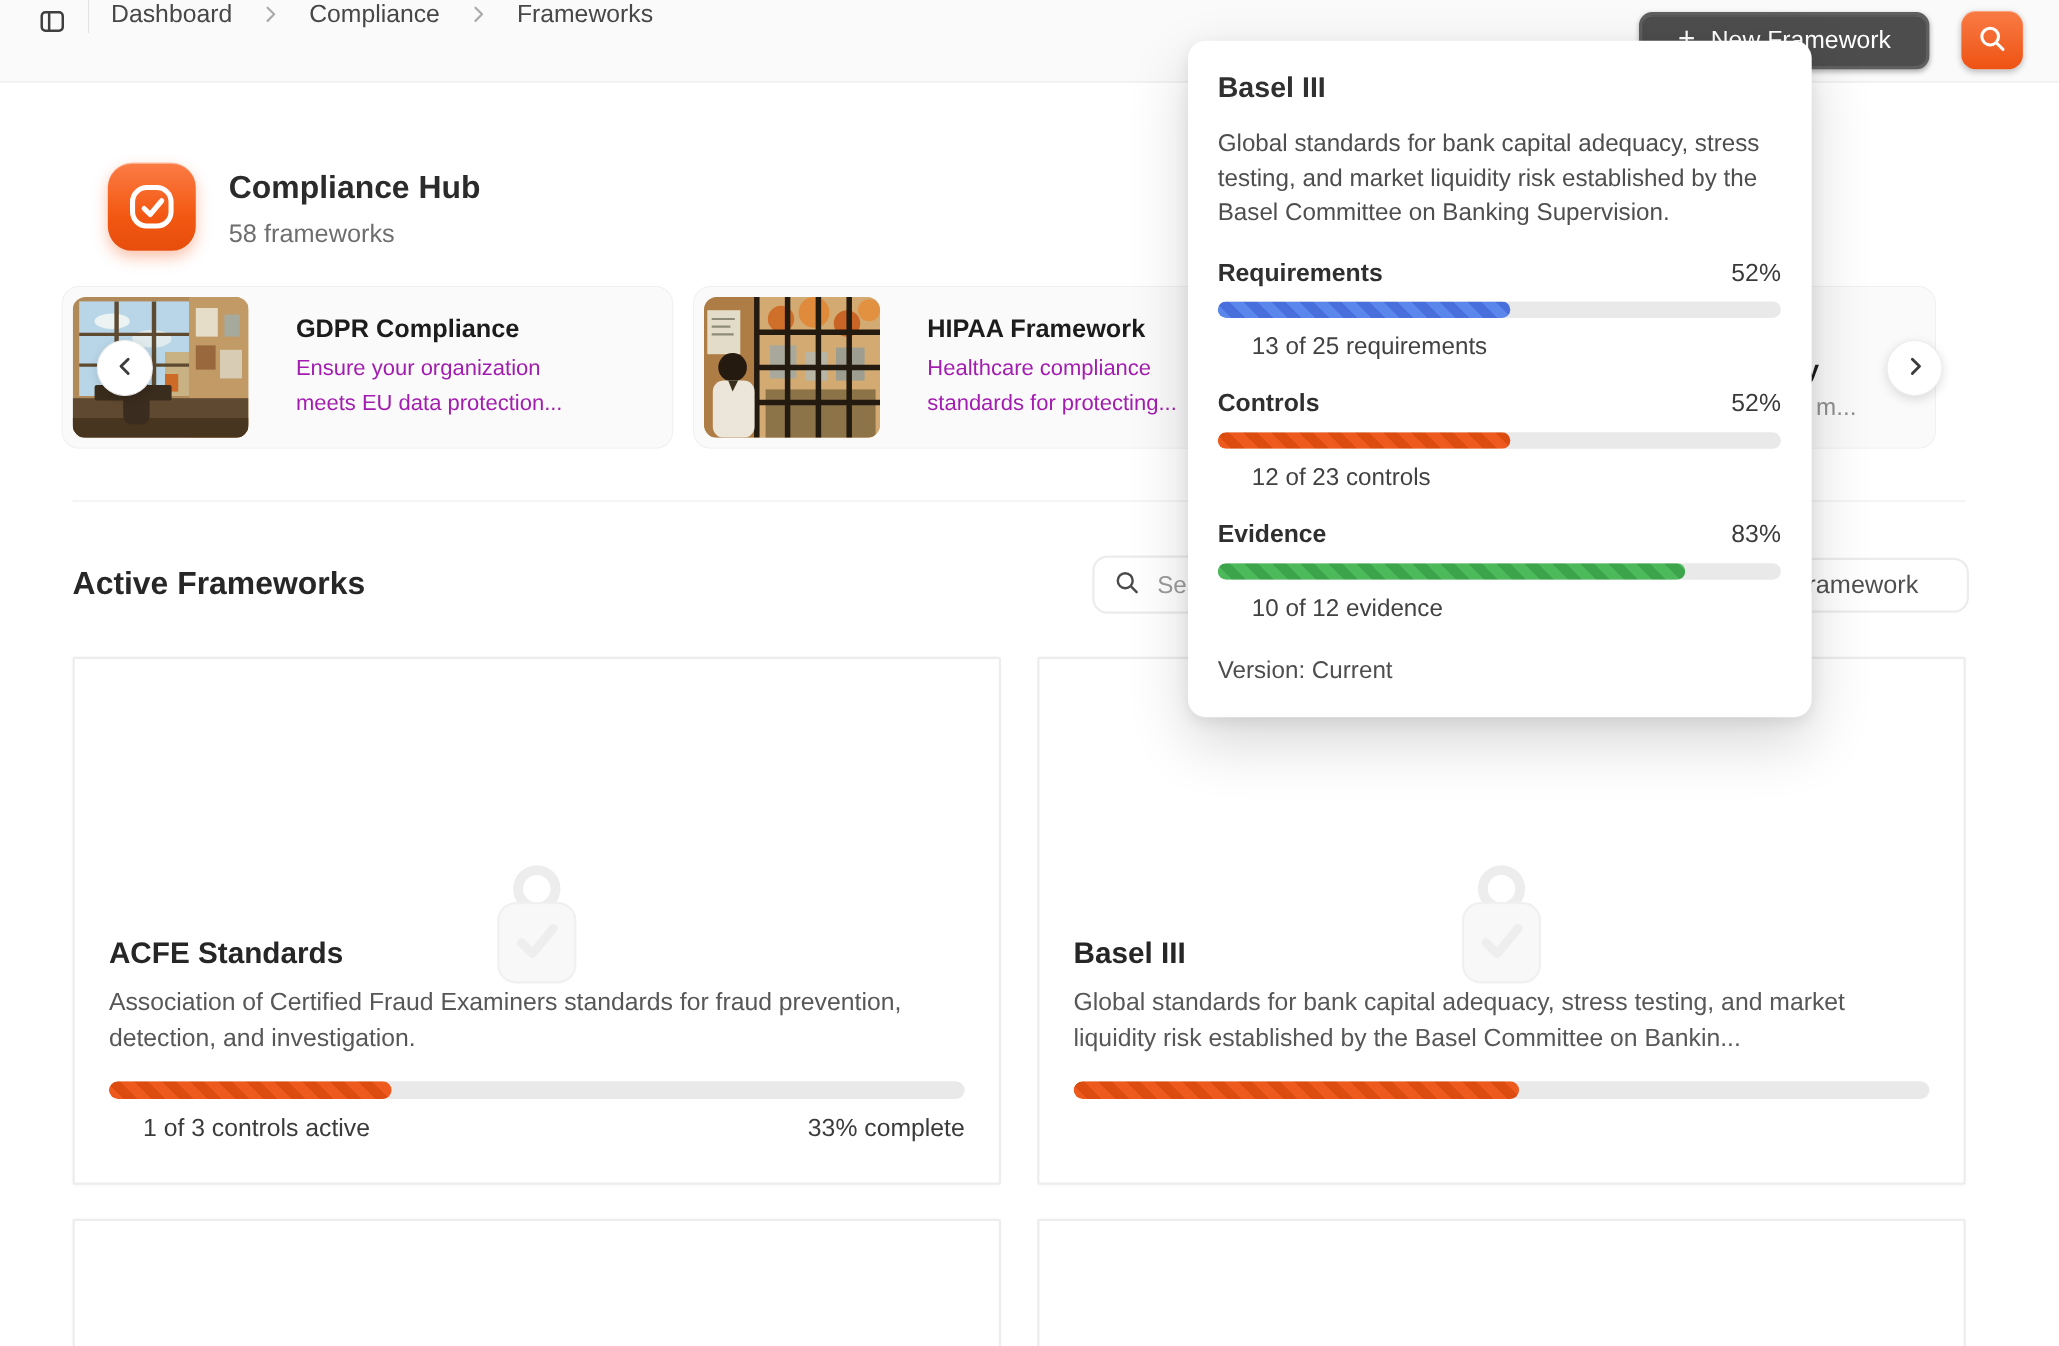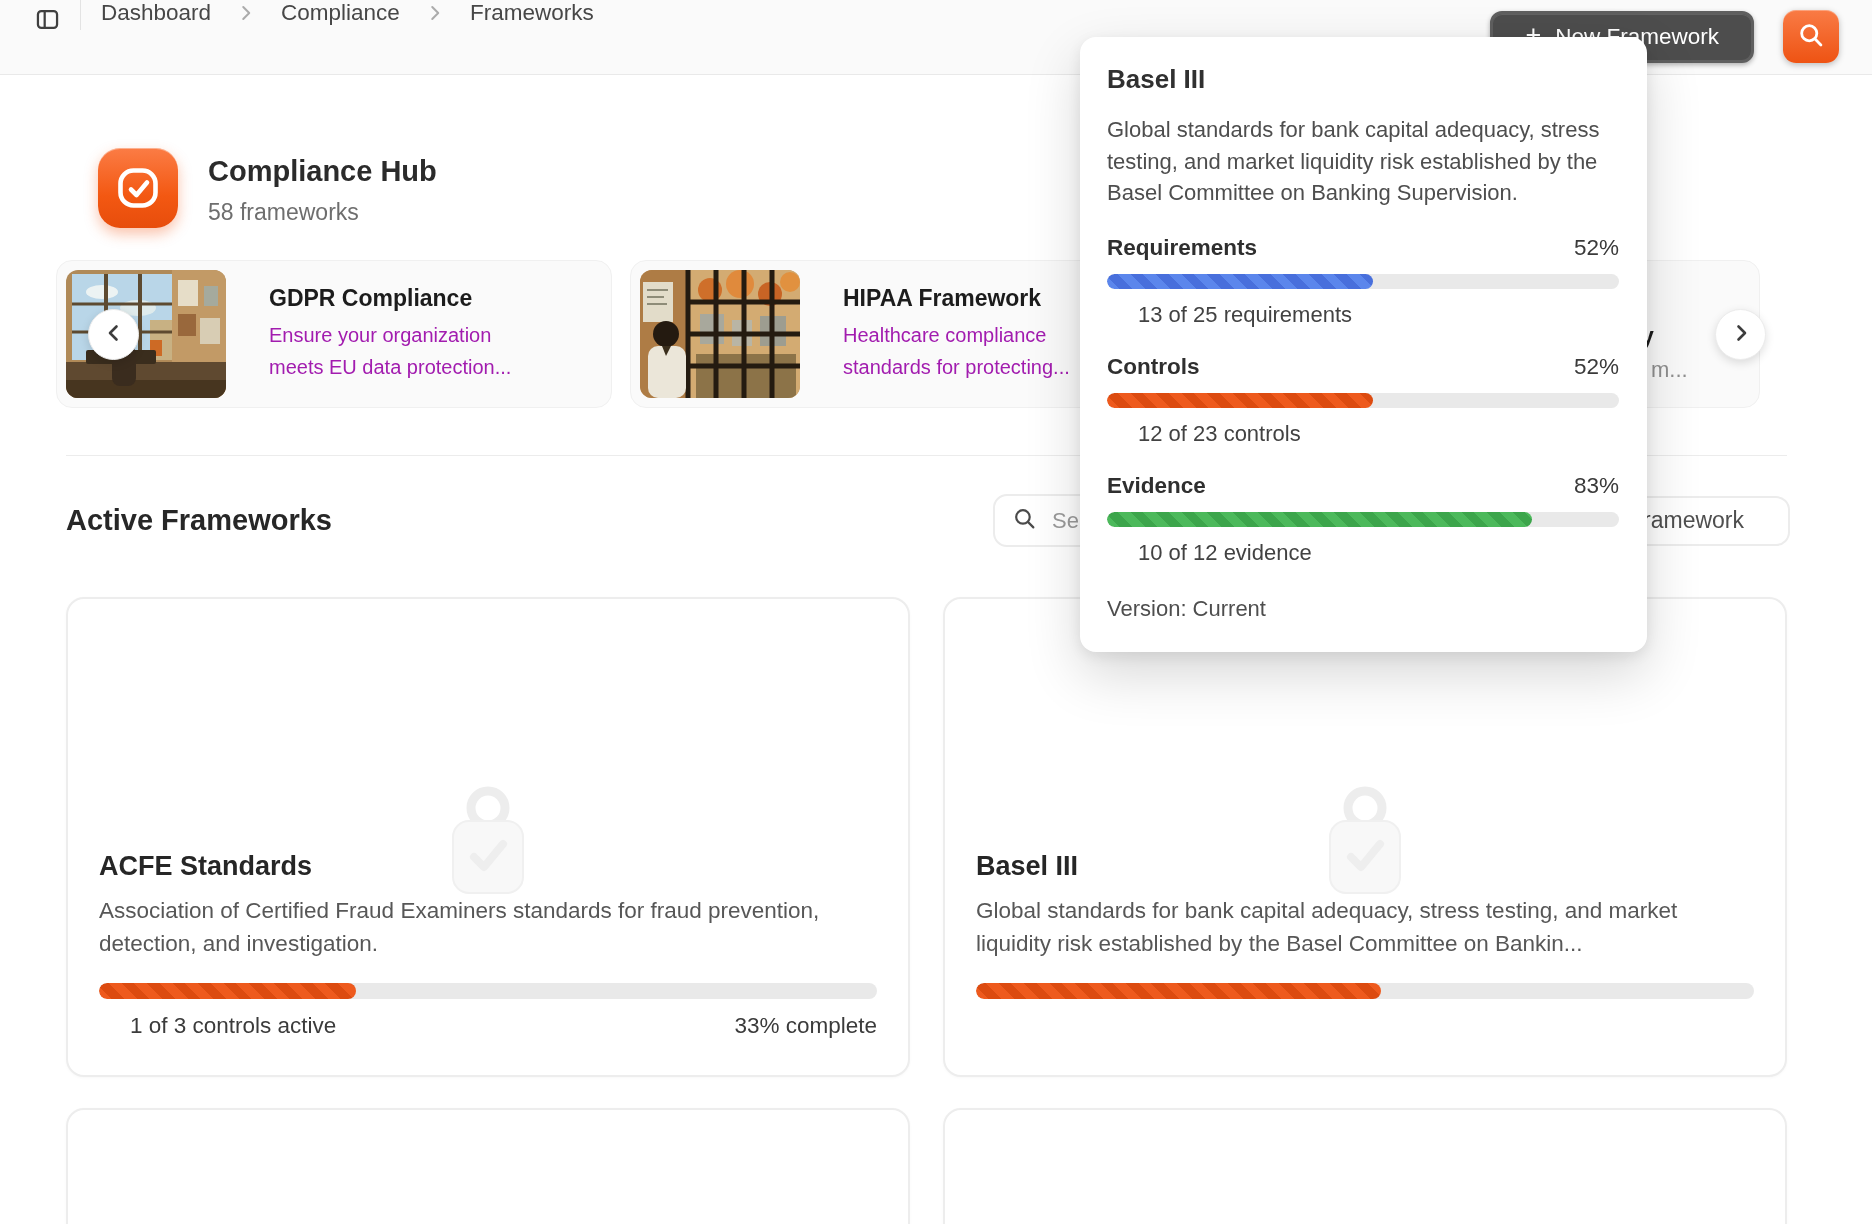--- a/index.html
+++ b/index.html
@@ -50,37 +50,37 @@
   .frag-desc  { position:absolute; left:446px; top:96px; font-size:22px; color:#8f8f8f; }
   .car-nav { position:absolute; width:51px; height:51px; border-radius:50%; background:#fff;
              border:1px solid #ececec; box-shadow:0 3px 10px rgba(0,0,0,.13); cursor:pointer;
              display:flex; align-items:center; justify-content:center; z-index:3; }
   .car-prev { left:88px; top:49px; }
   .car-next { left:1715px; top:49px; }
 
   .sep-line { position:absolute; top:455px; left:66px; width:1721px; border-top:1px solid #ececec; }
 
   
-  .active-row { position:absolute; top:494px; left:66px; width:1724px; display:flex;
+  .active-row { position:absolute; top:505px; left:66px; width:1724px; display:flex;
                 justify-content:space-between; align-items:center; z-index:1; }
   .active-title { font-size:29px; font-weight:bold; color:#272727; }
   .active-controls { display:flex; gap:24px; align-items:center; }
   .search-box { width:523px; height:53px; border:2px solid #ececec; border-radius:14px; background:#fff;
                 display:flex; align-items:center; padding:0 17px; gap:13px; }
   .search-box input { border:none; outline:none; font-size:22px; color:#555; width:100%;
                       font-family:inherit; background:transparent; }
   .search-box input::placeholder { color:#9b9b9b; }
   .add-btn { width:250px; height:50px; border:2px solid #ececec; border-radius:14px; background:#fff;
              display:flex; align-items:center; justify-content:flex-end; padding-right:44px;
              font-size:23px; color:#4f4f4f; font-family:inherit; cursor:pointer; }
 
   
   .grid { position:absolute; top:597px; left:66px; display:grid;
           grid-template-columns:844px 844px; column-gap:33px; row-gap:31px; z-index:1; }
-  .gcard { height:480px; background:#fff; border:2px solid #ededed; border-radius:18px;
+  .gcard { height:480px; background:#fff; border:2px solid #ededed; border-radius:2px;
            position:relative; box-shadow:0 1px 3px rgba(0,0,0,.03); cursor:pointer; }
   .gcard.partial { height:300px; }
   .ph-icon { position:absolute; left:50%; top:182px; transform:translateX(-50%); }
   .gbody { position:absolute; left:31px; right:31px; top:252px; }
   .gtitle { font-size:27px; font-weight:bold; color:#262626; }
   .gdesc { margin-top:12px; font-size:22.5px; color:#575757; line-height:33px; }
   .gbar { margin-top:23px; height:16px; border-radius:8px; background:#e9e9e9; overflow:hidden; }
   .gstats { margin-top:14px; display:flex; justify-content:space-between; font-size:22.5px; color:#3b3b3b;margin-left:31px; }
 
   .fill { height:100%; border-radius:8px; }

